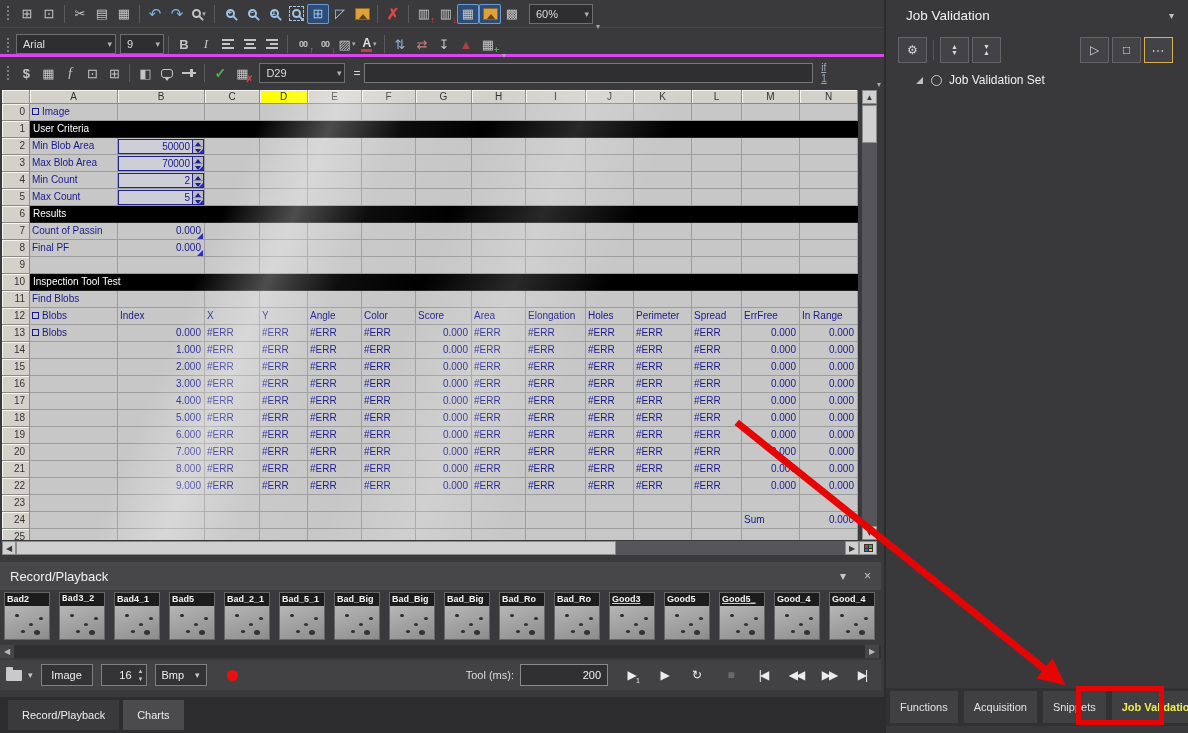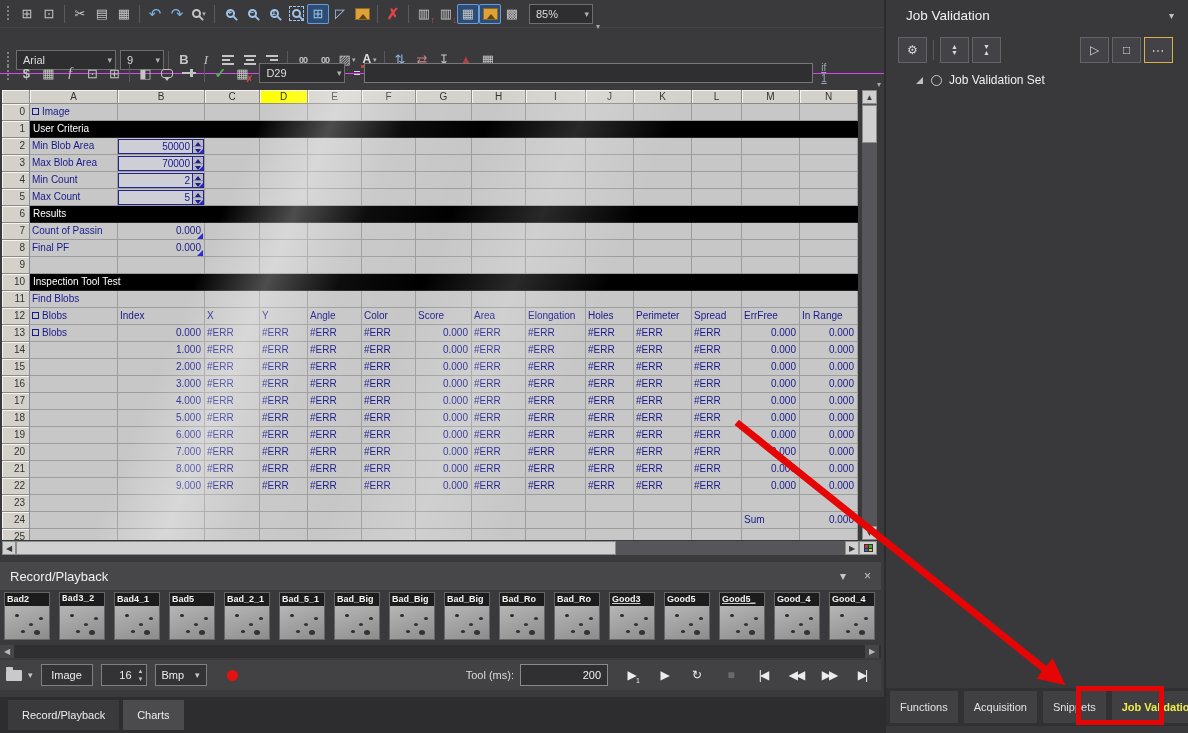--- a/index.html
+++ b/index.html
@@ -5,21 +5,21 @@
   * { margin:0; padding:0; box-sizing:border-box; }
   html,body { background:#222; }
   #app {
     position:relative; width:1188px; height:733px; overflow:hidden;
     background:#3a3a3c; font-family:"Liberation Sans", sans-serif;
     -webkit-user-select:none; user-select:none; color:#c8c8c8;
   }
   
   .tbrow { position:absolute; left:0; width:884px; display:flex; align-items:center; padding-left:4px; }
   #tb1 { top:0; height:28px; border-bottom:1px solid #454547; }
-  #tb2 { top:46px; height:28px; border-bottom:1px solid #d946ef; }
+  #tb2 { top:29px; height:28px; border-bottom:3px solid #d946ef;align-items:flex-end; }
   #tb3 { top:58px; height:30px; }
   .grip { width:5px; height:17px; margin:0 5px 0 2px;
     background-image:radial-gradient(circle, #808082 1px, transparent 1.2px);
     background-size:4px 4px; }
   .sep { width:1px; height:18px; background:#5a5a5c; margin:0 4px; }
   .tbicon { position:relative; width:22px; height:20px; display:flex; align-items:center; justify-content:center;
     font-size:13px; color:#c4c4c4; border-radius:2px; flex:none; }
   .tbicon.active { background:#2d4d77; box-shadow:0 0 0 1px #6b9bd2 inset; }
   .tbicon .ov { position:absolute; right:0px; bottom:-1px; font-size:9px; font-weight:bold; line-height:1; }
   .mag { position:relative; width:9px; height:9px; border:2px solid #9fc3e8; border-radius:50%; }
@@ -260,21 +260,21 @@
           <span>▦</span>
         </span>
         <span class="tbicon active">
           <span class="imgico"></span>
         </span>
         <span class="tbicon">
           <span>▩</span>
         </span>
       </span>
     <div class="combo" style="width:64px;margin-left:6px;">
-      <span>85%</span>
+      <span>60%</span>
       <span class="chev">▾</span>
     </div>
     <span class="ovflow">▾</span>
   </div>
 
   <div class="tbrow" id="tb2">
     <span class="grip"></span>
     <div class="combo" style="width:100px;">
       <span>Arial</span>
       <span class="chev">▾</span>

